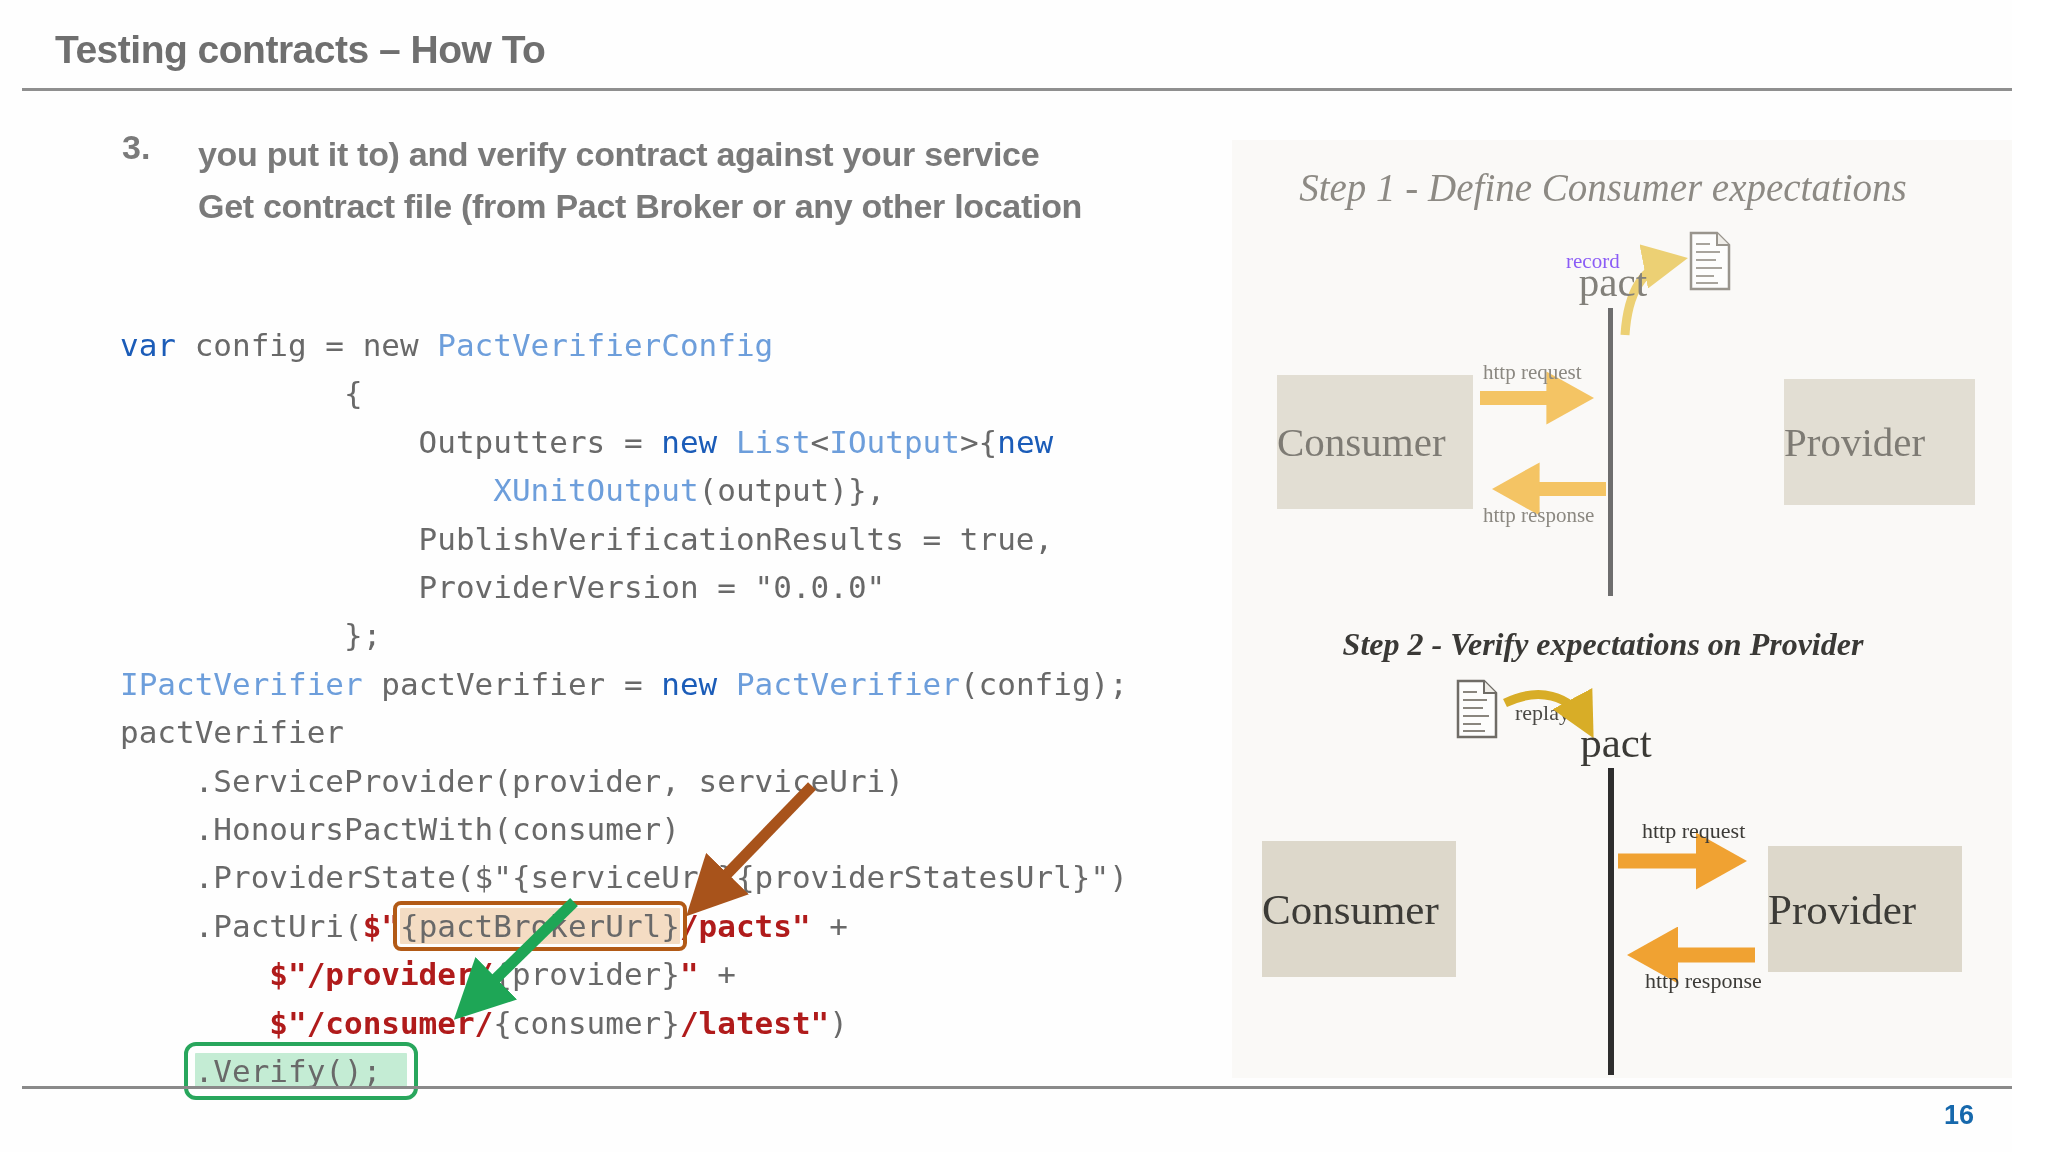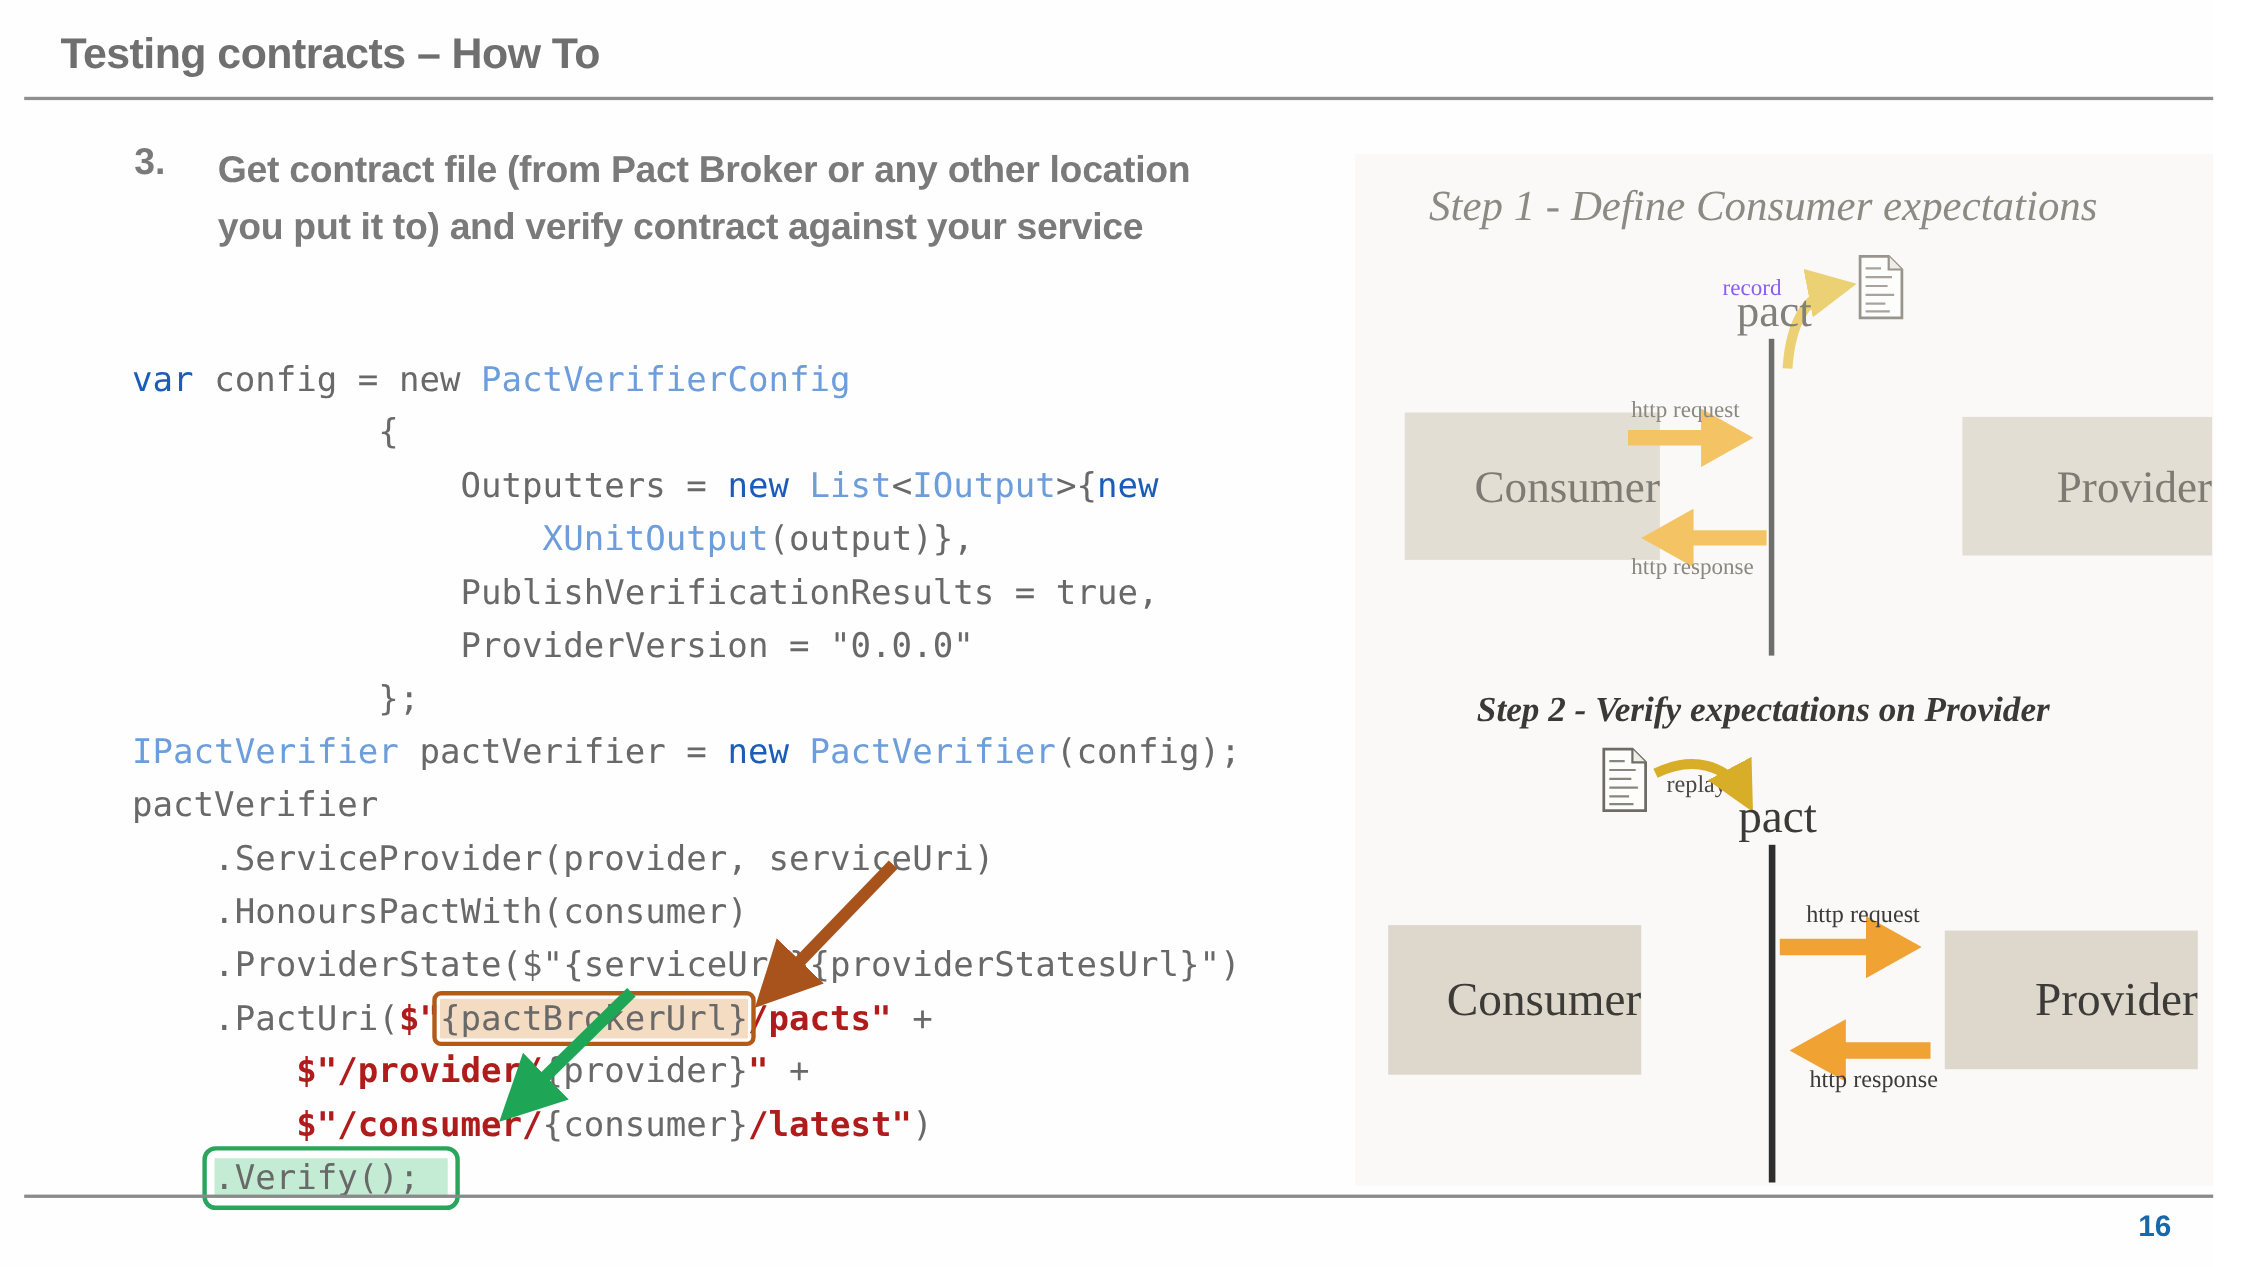--- a/index.html
+++ b/index.html
@@ -67,23 +67,22 @@
     position:absolute; left:1240px; top:626px; width:726px; text-align:center;
     font-style:italic; font-weight:bold; font-size:32px; color:#3a3936; font-family:"Liberation Serif", serif;
   }
   .lbl-record { position:absolute; left:1566px; top:249px; font-size:21px; color:#8b5cf6; }
   .lbl-pact1  { position:absolute; left:1558px; top:258px; width:110px; text-align:center; font-size:41px; color:#82807a; }
   .lbl-replay { position:absolute; left:1515px; top:700px; font-size:22px; color:#4a4945; }
   .lbl-pact2  { position:absolute; left:1558px; top:718px; width:116px; text-align:center; font-size:43px; color:#3b3a36; }
   .vline1 { position:absolute; left:1608px; top:308px; width:5px; height:288px; background:#6e6e6e; }
   .vline2 { position:absolute; left:1608px; top:768px; width:6px; height:307px; background:#2e2e2e; }
   .actor-box {
-    position:absolute; display:flex; align-items:center; justify-content:flex-end;
+    position:absolute; display:flex; align-items:center; justify-content:flex-start;
     font-family:"Liberation Serif", serif;
-    padding-left:36px;
   }
   .consumer1 { left:1277px; top:375px; width:196px; height:134px; background:#e2ded3; color:#7e7b74; font-size:41px; }
   .provider1 { left:1784px; top:379px; width:191px; height:126px; background:#e2ded3; color:#7e7b74; font-size:41px; }
   .consumer2 { left:1262px; top:841px; width:194px; height:136px; background:#ddd8cb; color:#3c3b37; font-size:43px; }
   .provider2 { left:1768px; top:846px; width:194px; height:126px; background:#ddd8cb; color:#3c3b37; font-size:43px; }
   .http-lbl1 { position:absolute; font-size:21px; color:#8b8881; font-family:"Liberation Serif", serif; }
   .http-lbl2 { position:absolute; font-size:22px; color:#3c3b37; font-family:"Liberation Serif", serif; }
   .req1  { left:1483px; top:360px; }
   .res1  { left:1483px; top:503px; }
   .req2  { left:1642px; top:818px; }
@@ -92,22 +91,22 @@
 </head>
 <body>
 
 <div id="slide">
 
   <div class="slide-title">Testing contracts – How To</div>
   <div class="title-divider"></div>
 
   <div class="bullet-number">3.</div>
   <div class="bullet-text">
+    <div>you put it to) and verify contract against your service</div>
     <div>Get contract file (from Pact Broker or any other location</div>
-    <div>you put it to) and verify contract against your service</div>
   </div>
 
   <div class="code-block" id="code-block"><div class="code-line"><span class="tok-kw">var</span><span class="tok-pl"> config = new </span><span class="tok-ty">PactVerifierConfig</span></div><div class="code-line"><span class="tok-pl">            {</span></div><div class="code-line"><span class="tok-pl">                Outputters = </span><span class="tok-kw">new</span><span class="tok-pl"> </span><span class="tok-ty">List</span><span class="tok-pl">&lt;</span><span class="tok-ty">IOutput</span><span class="tok-pl">&gt;{</span><span class="tok-kw">new</span></div><div class="code-line"><span class="tok-pl">                    </span><span class="tok-ty">XUnitOutput</span><span class="tok-pl">(output)},</span></div><div class="code-line"><span class="tok-pl">                PublishVerificationResults = true,</span></div><div class="code-line"><span class="tok-pl">                ProviderVersion = "0.0.0"</span></div><div class="code-line"><span class="tok-pl">            };</span></div><div class="code-line"><span class="tok-ty">IPactVerifier</span><span class="tok-pl"> pactVerifier = </span><span class="tok-kw">new</span><span class="tok-pl"> </span><span class="tok-ty">PactVerifier</span><span class="tok-pl">(config);</span></div><div class="code-line"><span class="tok-pl">pactVerifier</span></div><div class="code-line"><span class="tok-pl">    .ServiceProvider(provider, serviceUri)</span></div><div class="code-line"><span class="tok-pl">    .HonoursPactWith(consumer)</span></div><div class="code-line"><span class="tok-pl">    .ProviderState($"{serviceUri}{providerStatesUrl}")</span></div><div class="code-line"><span class="tok-pl">    .PactUri(</span><span class="tok-st">$"</span><span class="tok-pl hl-orange">{pactBrokerUrl}</span><span class="tok-st">/pacts"</span><span class="tok-pl"> +</span></div><div class="code-line"><span class="tok-pl">        </span><span class="tok-st">$"/provider/</span><span class="tok-pl">{provider}</span><span class="tok-st">"</span><span class="tok-pl"> +</span></div><div class="code-line"><span class="tok-pl">        </span><span class="tok-st">$"/consumer/</span><span class="tok-pl">{consumer}</span><span class="tok-st">/latest"</span><span class="tok-pl">)</span></div><div class="code-line"><span class="tok-pl">    </span><span class="tok-pl hl-green">.Verify();</span></div></div>
 
   <svg class="overlay" width="2048" height="1152">
     <defs>
       <marker id="head-brown" markerWidth="5.4" markerHeight="5.4" refX="3.6" refY="2.7" orient="auto">
         <path d="M0,0 L5.4,2.7 L0,5.4 z" fill="#a8531b"></path>
       </marker>
       <marker id="head-green" markerWidth="5.4" markerHeight="5.4" refX="3.6" refY="2.7" orient="auto">

